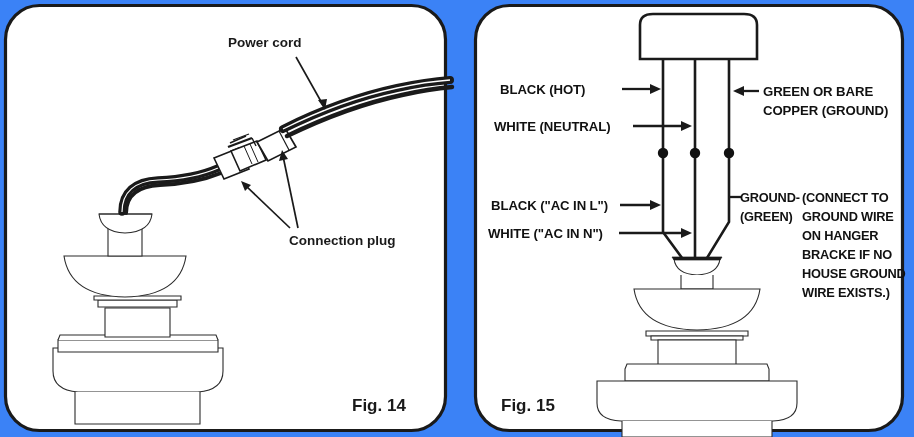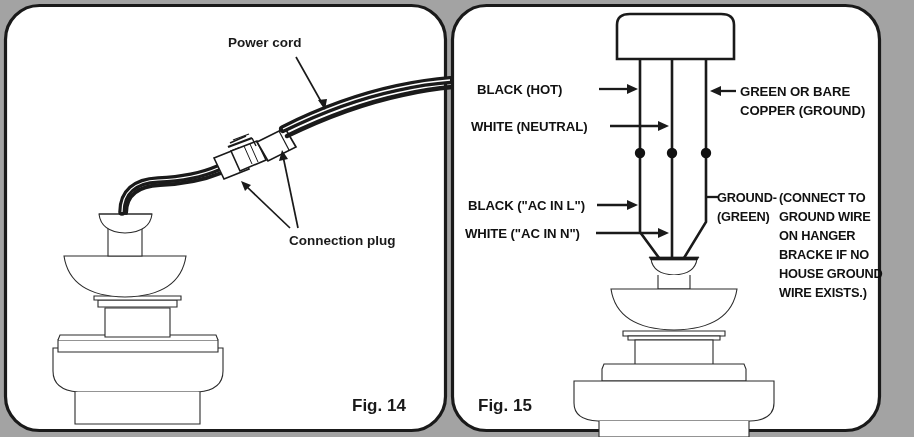--- a/index.html
+++ b/index.html
@@ -7,30 +7,30 @@
     padding: 0;
     background: #ffffff;
   }
   body {
     font-family: "Liberation Sans", sans-serif;
   }
   #root {
     position: relative;
     width: 914px;
     height: 437px;
-    background: #a3a3a3;
+    background: #3b82f6;
     overflow: hidden;
   }
   .panel {
     position: absolute;
     top: 0;
     height: 437px;
   }
   #panel-left  { left: 0;   width: 457px; }
-  #panel-right { left: 434px; width: 457px; }
+  #panel-right { left: 457px; width: 457px; }
   svg { display: block; }
   .fig-caption {
     font-weight: bold;
     font-size: 17px;
     fill: #1a1a1a;
     font-family: "Liberation Sans", sans-serif;
   }
   .anno {
     font-weight: bold;
     font-size: 13.2px;

